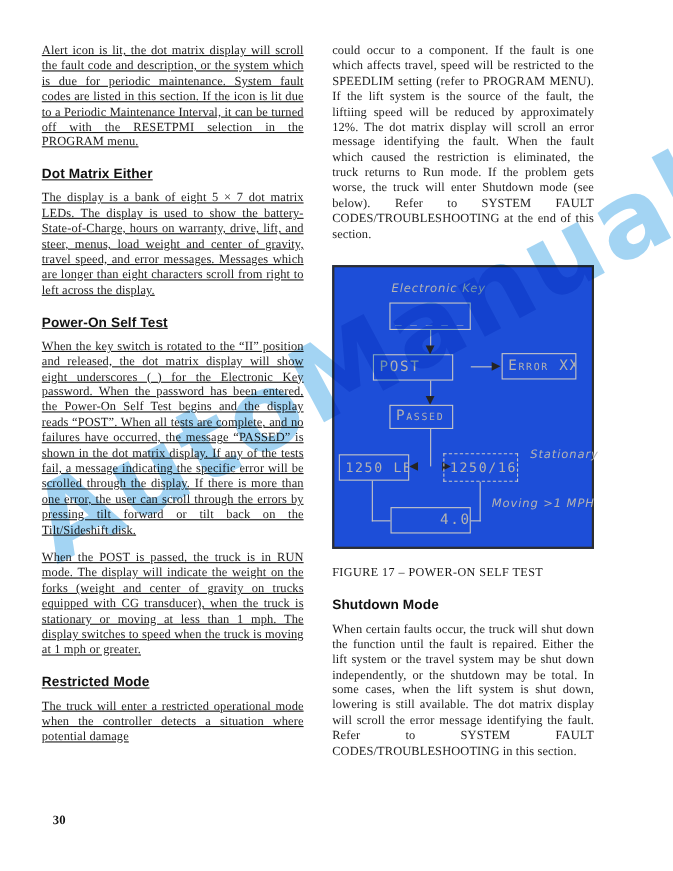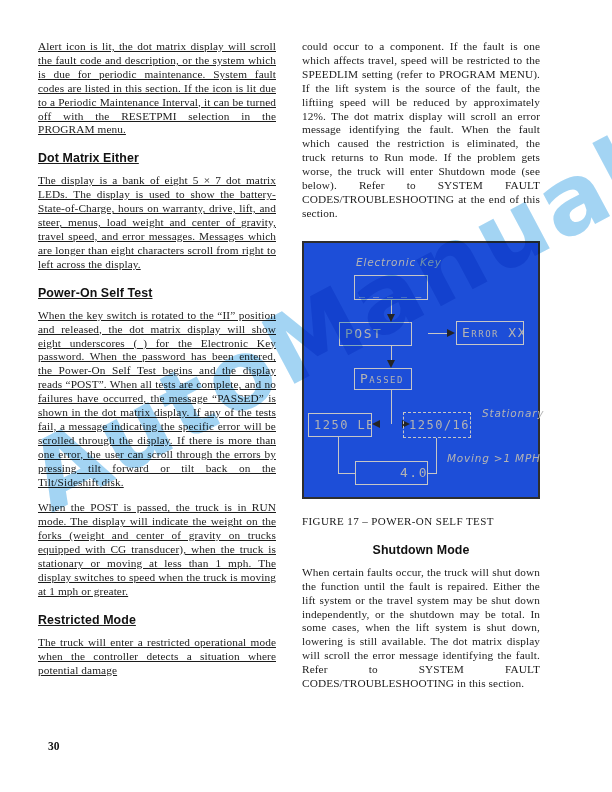--- a/index.html
+++ b/index.html
@@ -115,19 +115,19 @@
       <div class="dline" style="left:34px;top:230px;width:17px;height:1px;"></div>
       <div class="dline" style="left:132px;top:195px;width:1px;height:36px;"></div>
       <div class="dline" style="left:124px;top:230px;width:9px;height:1px;"></div>
 
       <div class="dbox" style="left:51px;top:218px;width:73px;height:24px;padding-left:44px;">4.0 MPH</div>
       <div class="dlabel" style="left:143px;top:209px;font-style:italic;">Moving &gt;1 MPH</div>
     </div>
     <div class="fig-caption">FIGURE 17 – POWER-ON SELF TEST</div>
   </div>
 
-  <div class="h-sub" style="margin-top:16px;text-align:center;">Shutdown Mode</div>
+  <div class="h-sub" style="margin-top:16px;">Shutdown Mode</div>
   <p class="body">When certain faults occur, the truck will shut down the function until the fault is repaired. Either the lift system or the travel system may be shut down independently, or the shutdown may be total. In some cases, when the lift system is shut down, lowering is still available. The dot matrix display will scroll the error message identifying the fault. Refer to SYSTEM FAULT CODES/TROUBLESHOOTING in this section.</p>
 </div>
 
 <div class="watermark">AutoManual</div>
 
 <div class="page-num">30</div>
 
 </body></html>

